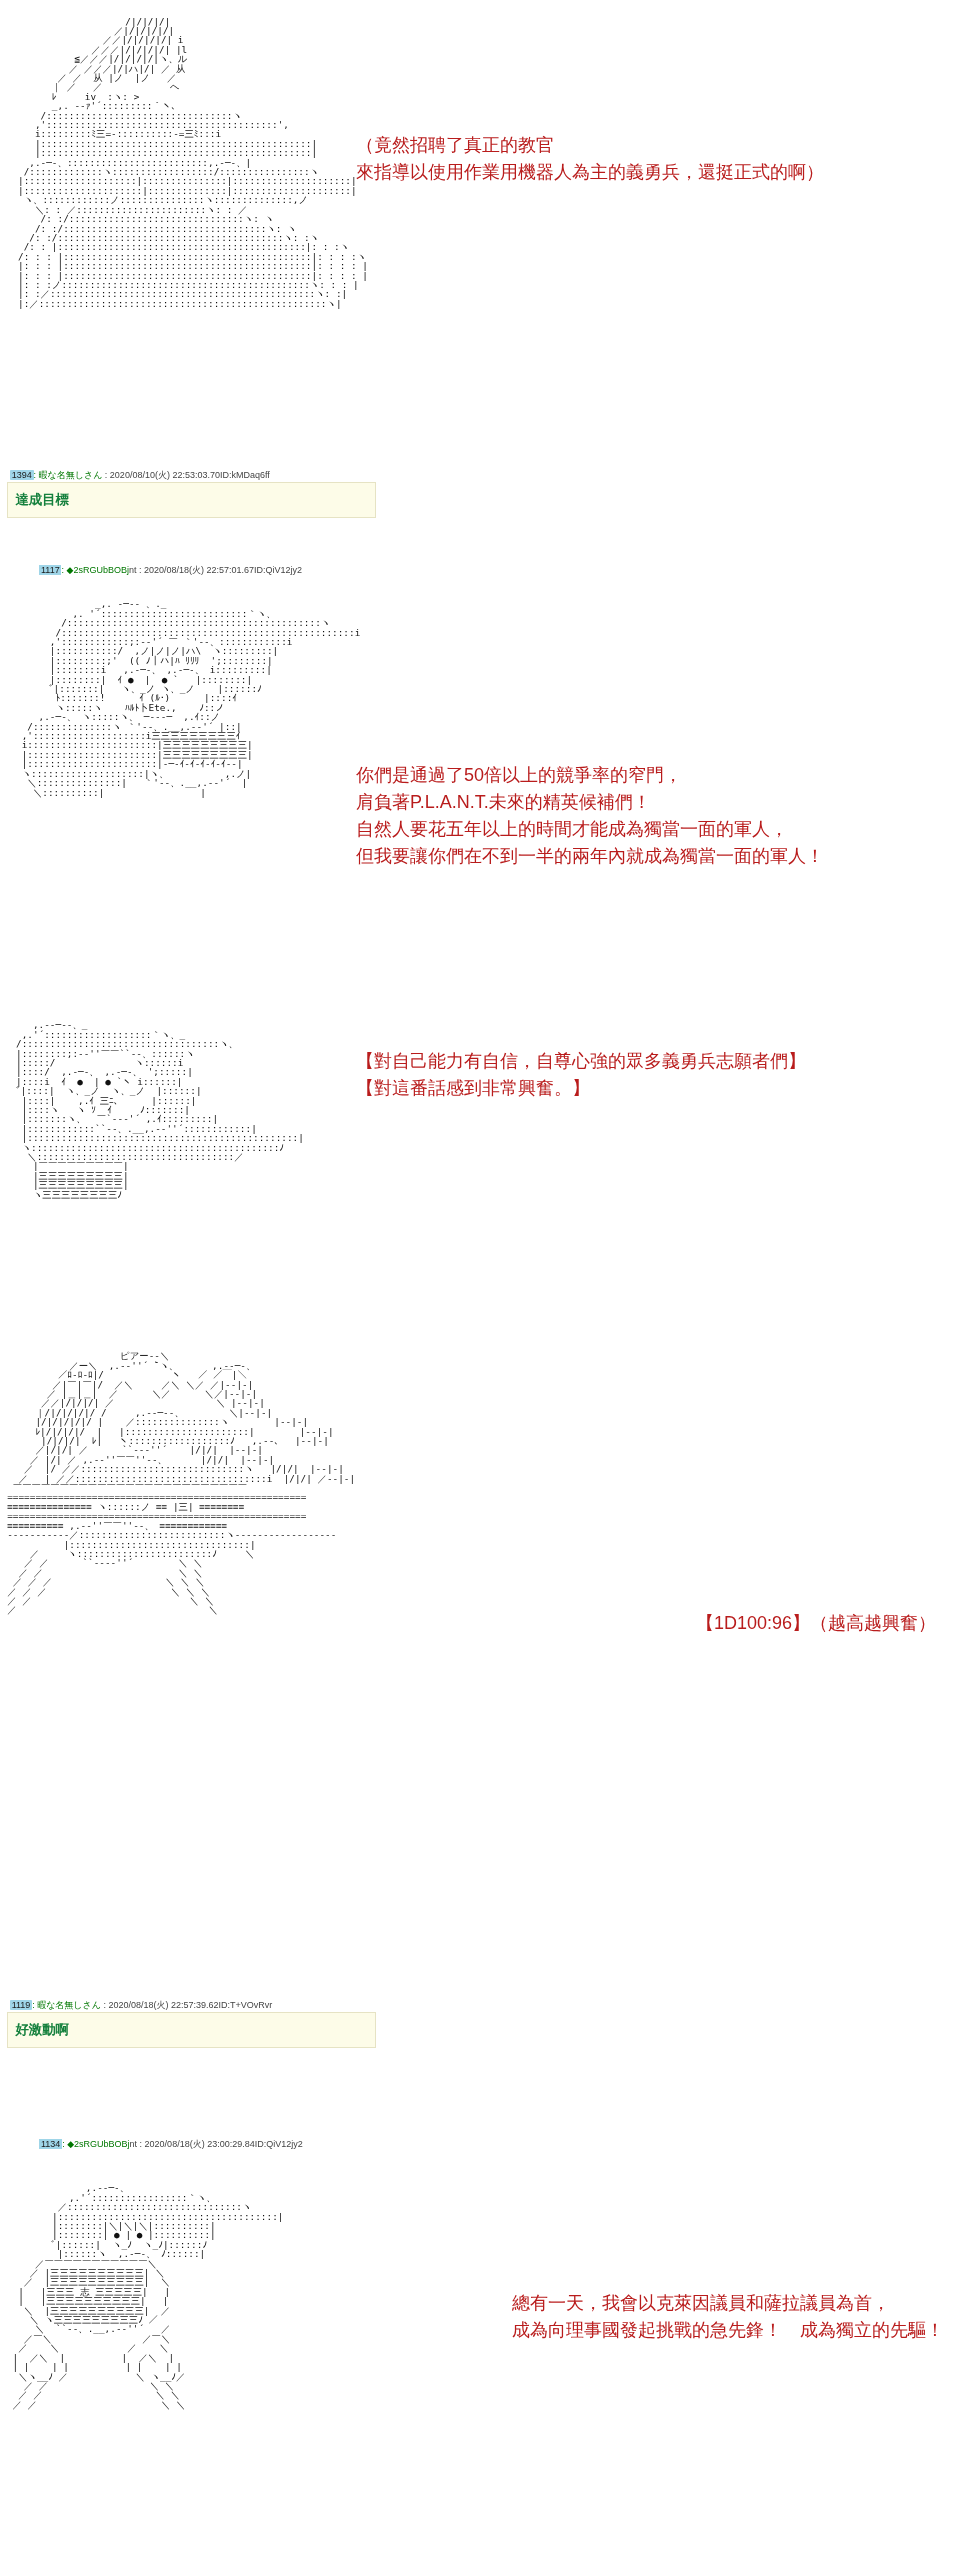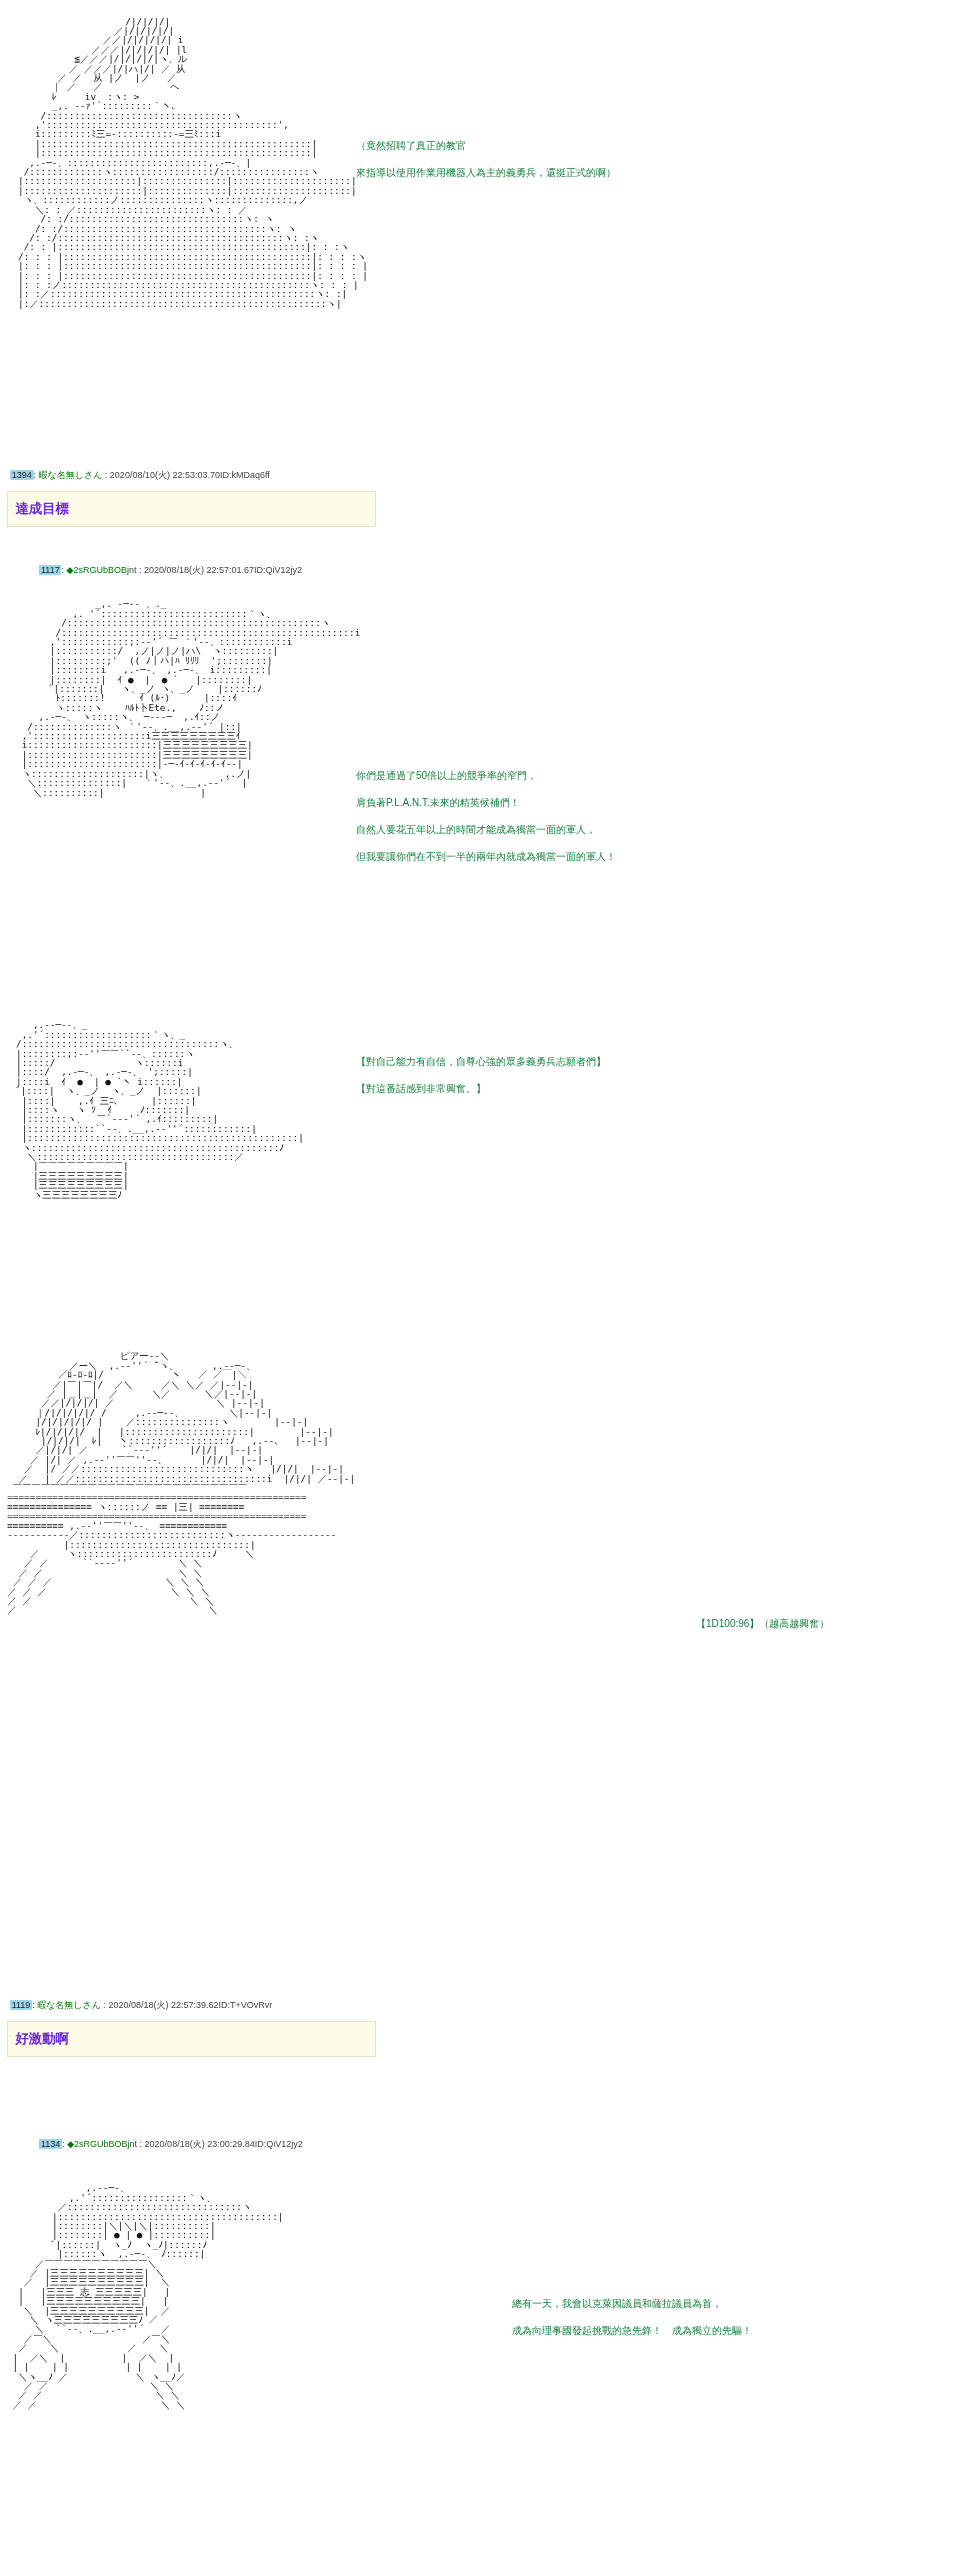--- a/index.html
+++ b/index.html
@@ -31,23 +31,23 @@
   .aa-1 { left: 18px;  top: 7.2px;    font-size: 9.4px; line-height: 9.4px; }
   .aa-2 { left: 16px;  top: 590px;  font-size: 9.4px; line-height: 9.4px; }
   .aa-3 { left: 16px;  top: 1011px; font-size: 9.4px; line-height: 9.4px; }
   .aa-4 { left: 7.2px;   top: 1342px; font-size: 9.4px; line-height: 9.4px; }
   .aa-5 { left: 12.5px;  top: 2174px; font-size: 9.4px; line-height: 9.4px; }
 
   
   .speech {
     position: absolute;
     font-family: "Liberation Sans", sans-serif;
-    font-size: 10px;
+    font-size: 18px;
     line-height: 27px;
-    color: #15803d;
+    color: #b91c1c;
     white-space: pre-line;
   }
   .sp-1 { left: 356px; top: 132px; }
   .sp-2 { left: 356px; top: 762px; }
   .sp-3 { left: 356px; top: 1048px; }
   .sp-4 { left: 696px; top: 1610px; }
   .sp-5 { left: 512px; top: 2290px; }
 
   
   .post {
@@ -73,23 +73,23 @@
   }
   .post-head .date {
     color: #444444;
   }
   .post-body {
     background: #fdfce8;
     border: 0.9px solid #e6e3c4;
     font-size: 13.4px;
     line-height: 19.7px;
     padding: 6.3px 7.2px 7.2px 7.2px;
-    color: #6d28d9;
+    color: #15803d;
     font-weight: bold;
-    margin-top: 9px;
+    margin-top: 0;
   }
   .post-1 { top: 465px; }
   .post-2 { top: 1995px; }
   .post-3 { top: 2066px; }
 
   .meta-line {
     position: absolute;
     left: 7.2px;
     font-size: 9px;
     line-height: 12.5px;

